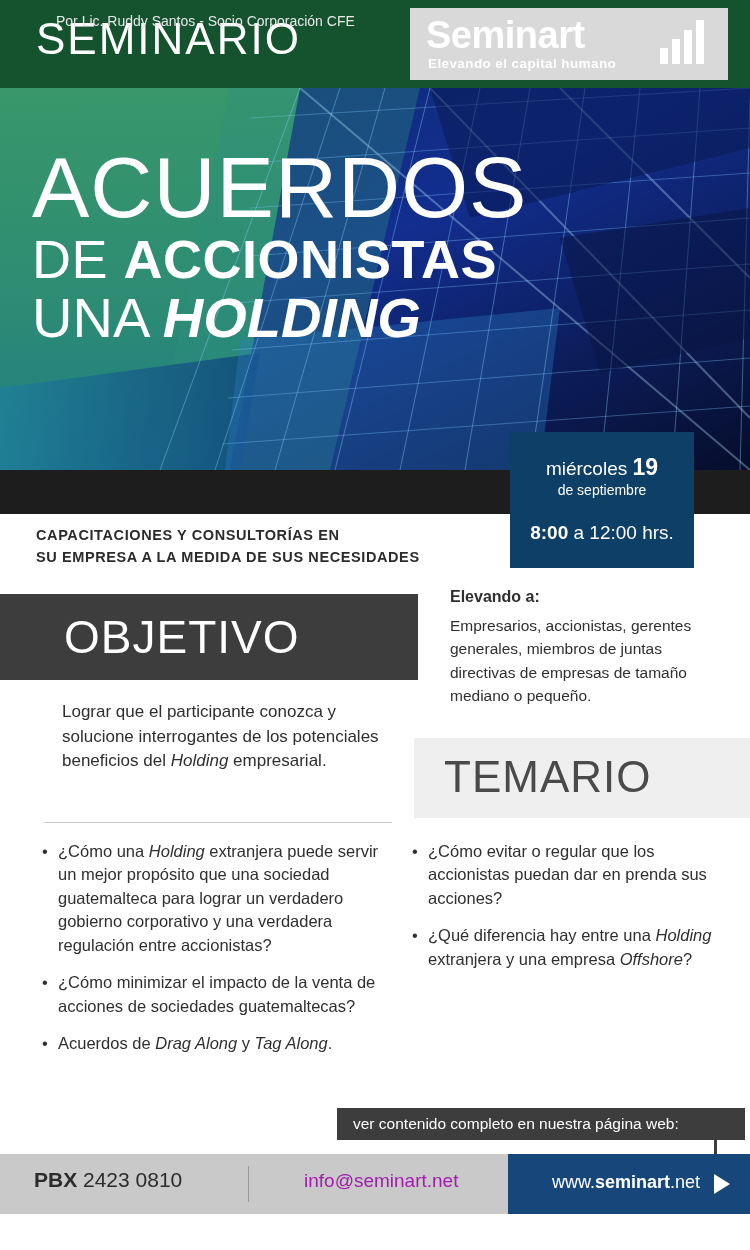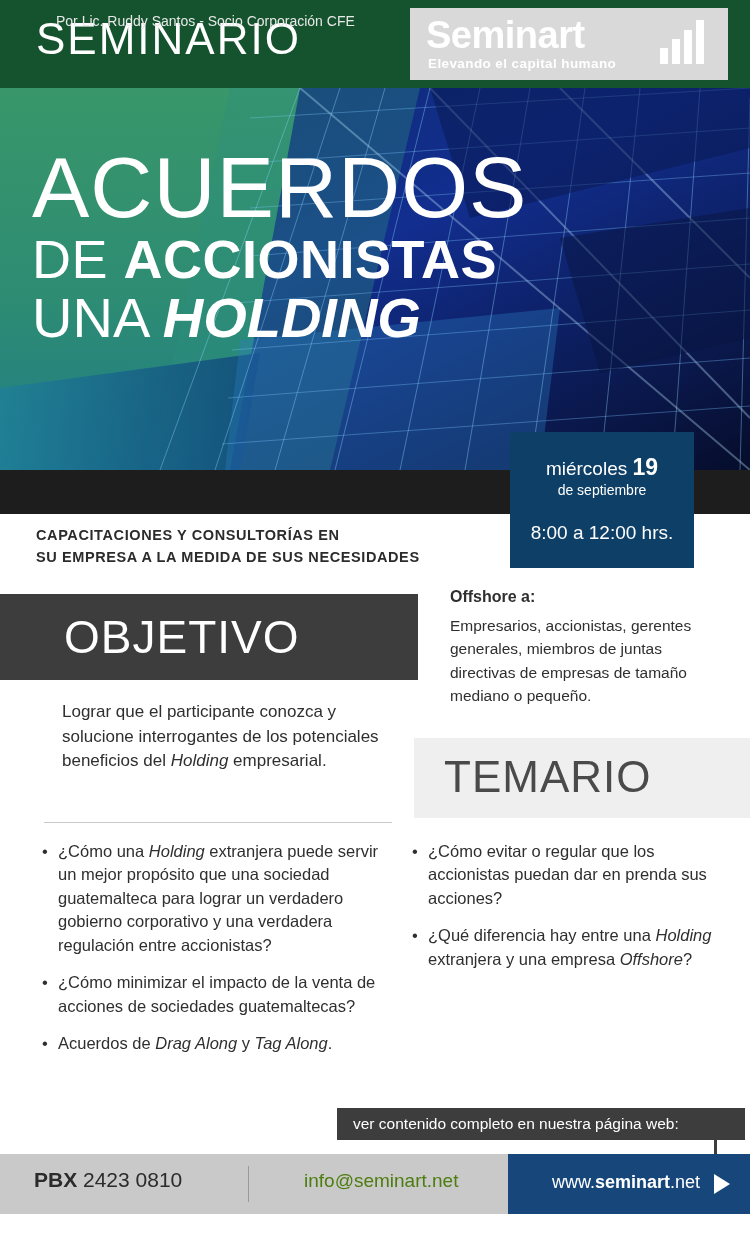--- a/index.html
+++ b/index.html
@@ -120,21 +120,21 @@
     left: 510px; top: 432px;
     width: 184px; height: 136px;
     background: #0e3f66;
     color: #ffffff;
     text-align: center;
   }
   .date-l1 { position:absolute; left:0; right:0; top: 22px; font-size: 19px; }
   .date-l1 b { font-size: 23px; }
   .date-l2 { position:absolute; left:0; right:0; top: 50px; font-size: 14px; }
   .date-l3 { position:absolute; left:0; right:0; top: 90px; font-size: 19px; }
-  .date-l3 b { font-weight: normal; }
+  .date-l3 b { font-weight: bold; }
 
   
   .tagline {
     position: absolute;
     left: 36px; top: 525px;
     width: 440px;
     color: #2b2b2b;
     font-size: 14.5px;
     font-weight: bold;
     letter-spacing: 0.6px;
@@ -276,21 +276,21 @@
   .footer-divider {
     position: absolute;
     left: 248px; top: 1166px;
     width: 1px; height: 36px;
     background: #9a9a9a;
   }
   .footer-mail {
     position: absolute;
     left: 304px; top: 1170px;
     font-size: 19px;
-    color: #4d7c0f;
+    color: #a21caf;
   }
   .footer-web-box {
     position: absolute;
     left: 508px; top: 1154px;
     width: 242px; height: 60px;
     background: #17477a;
   }
   .footer-web {
     position: absolute;
     left: 552px; top: 1172px;
@@ -414,21 +414,21 @@
 
 <div class="left-bullets">
   <ul class="blist">
     <li><span>¿Cómo una </span><i>Holding</i><span> extranjera puede servir un mejor propósito que una sociedad guatemalteca para lograr un verdadero gobierno corporativo y una verdadera regulación entre accionistas?</span></li>
     <li><span>¿Cómo minimizar el impacto de la venta de acciones de sociedades guatemaltecas?</span><i></i><span></span></li>
     <li><span>Acuerdos de </span><i>Drag Along</i><span>  y </span><i>Tag Along</i><span>.</span></li>
   </ul>
 </div>
 
 <div class="dirigido">
-  <h3>Offshore a:</h3>
+  <h3>Elevando a:</h3>
   <p>Empresarios, accionistas, gerentes generales, miembros de juntas directivas de empresas de tamaño mediano o pequeño.</p>
 </div>
 
 <div class="temario-head">
   <span>TEMARIO</span>
 </div>
 <div class="right-bullets">
   <ul class="blist">
     <li><span>¿Cómo evitar o regular que los accionistas puedan dar en prenda sus acciones?</span><i></i><span></span></li>
     <li><span>¿Qué diferencia hay entre una </span><i>Holding</i><span> extranjera y una empresa </span><i>Offshore</i><span>?</span></li>

